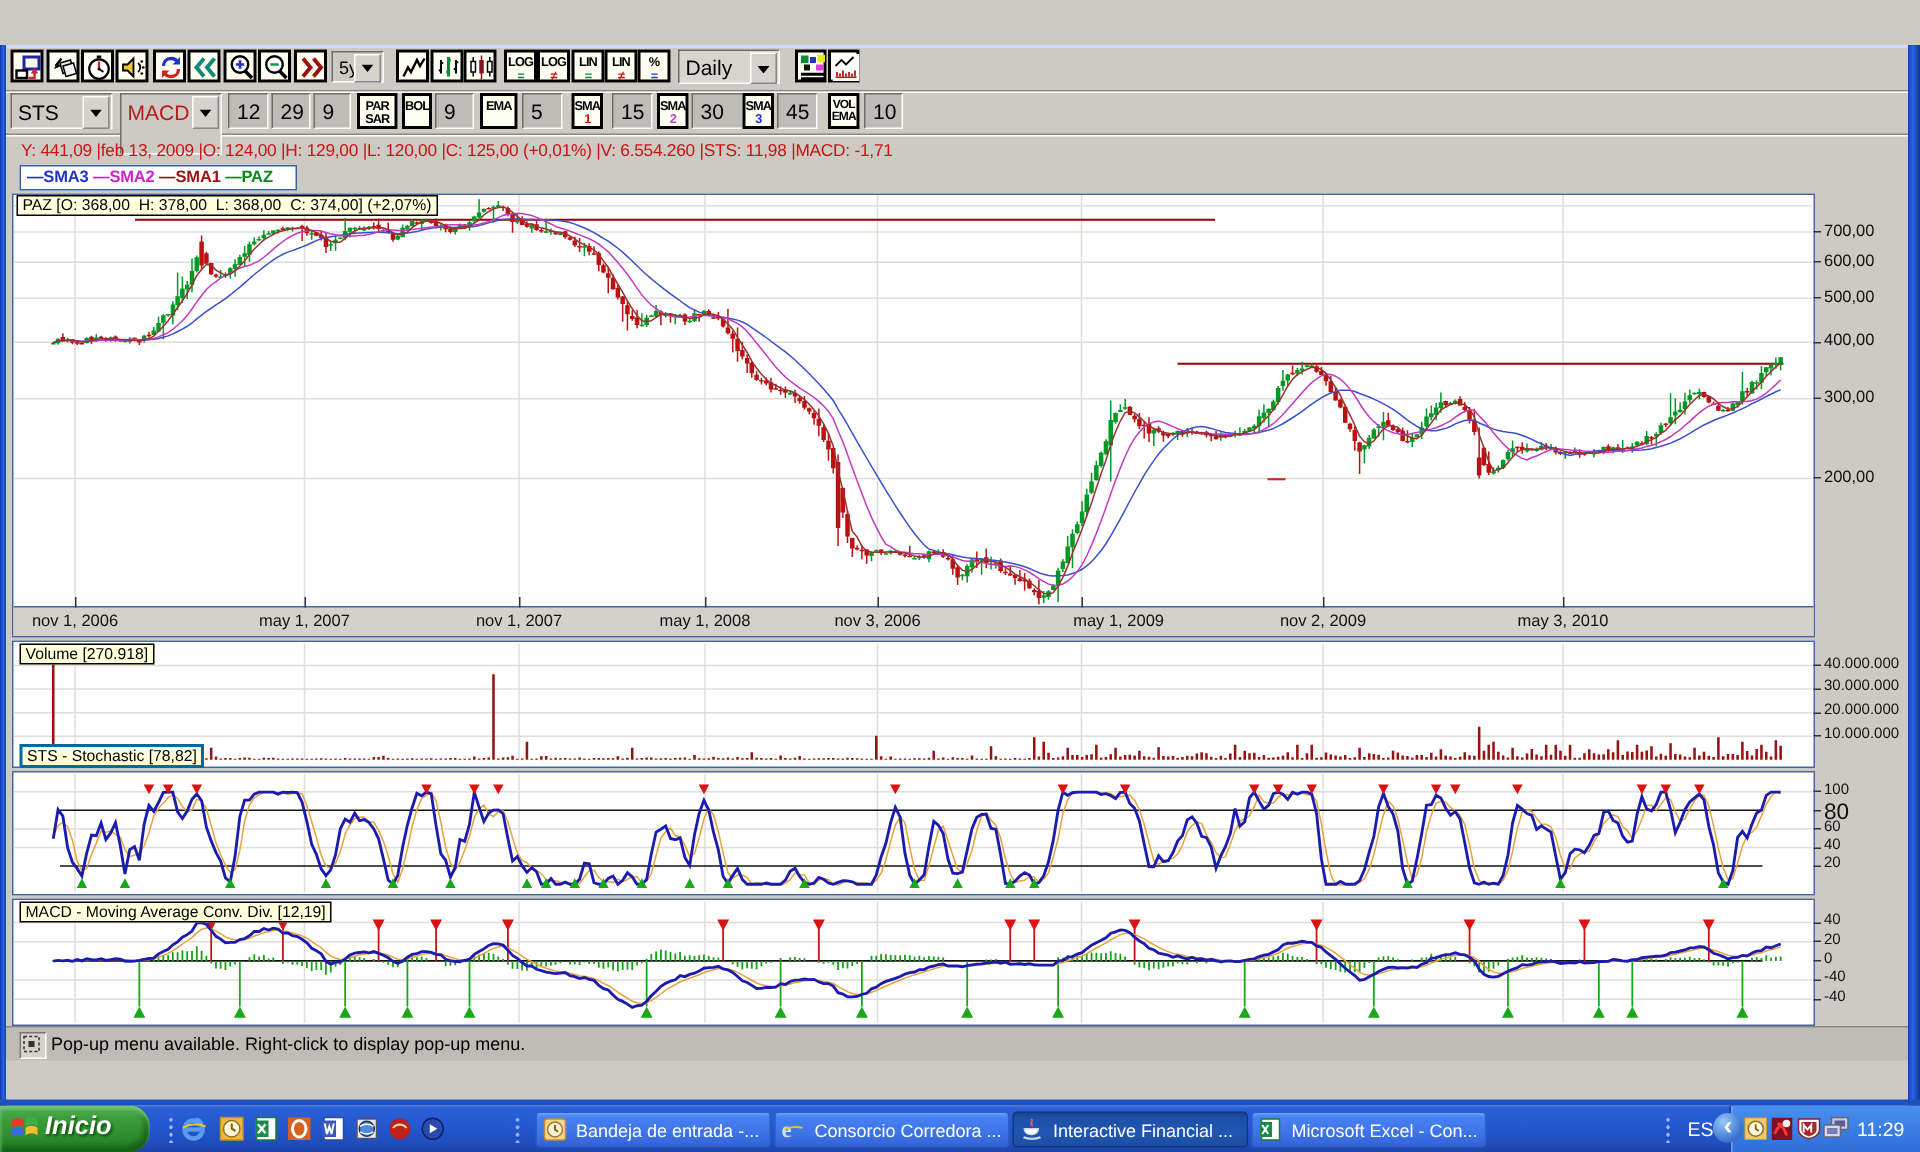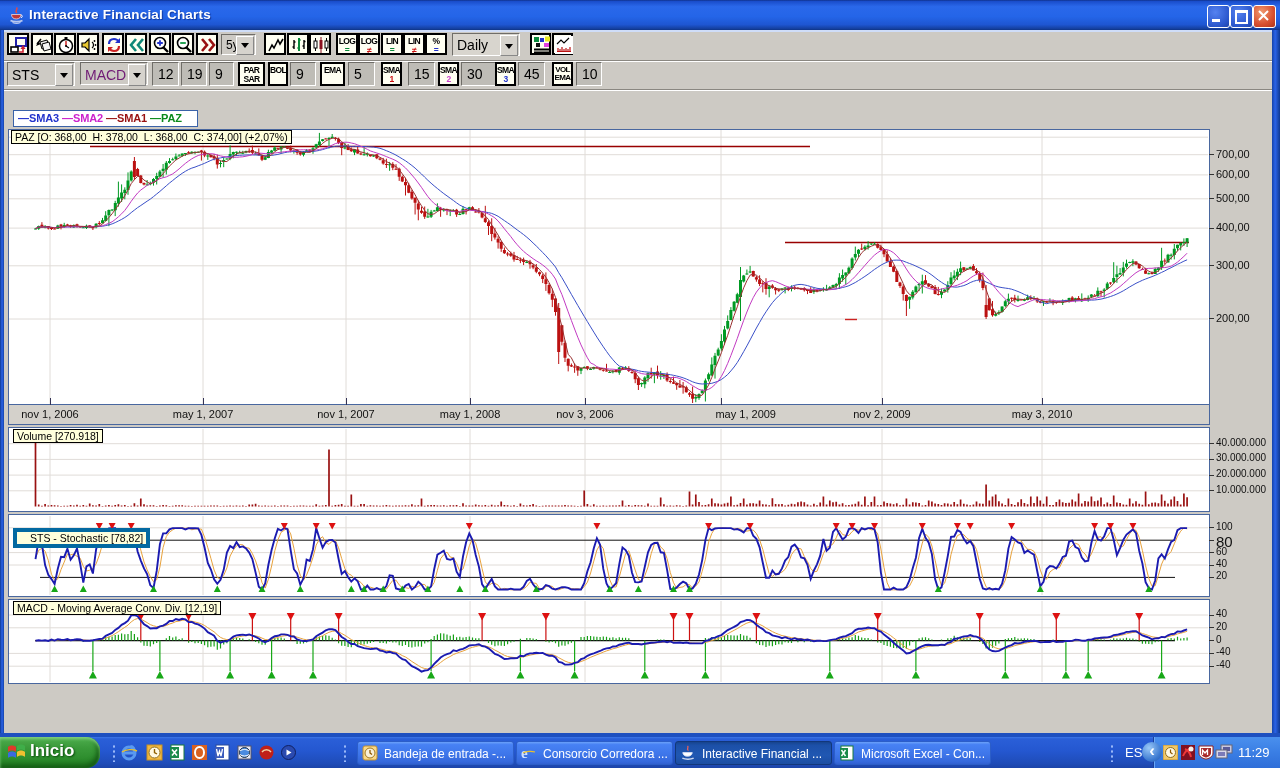--- a/index.html
+++ b/index.html
@@ -1,38 +1,17 @@
 <!DOCTYPE html>
 <html><head><meta charset="utf-8"><style>
 *{margin:0;padding:0}
 body{font-family:"Liberation Sans",sans-serif;}
 </style></head>
 <body>
 <div style="position:relative;width:1280px;height:768px;background:#cdcac4;overflow:hidden">
-<div style="position:absolute;left:0;top:0;width:1280px;height:30px;background:linear-gradient(180deg,#10328c 0%,#1a4ecc 5%,#2a68ea 22%,#2465e8 55%,#1e56d2 82%,#143f9e 96%,#0e3384 100%)">
-      <svg width="17" height="17" viewBox="0 0 17 17" style="position:absolute;left:8px;top:7px">
-        <path d="M8.5 0.5c2 2-2.5 3 .5 5.5" stroke="#e04848" stroke-width="1.5" fill="none"></path>
-        <path d="M3.5 7.5h9.5c0 2.5-1.5 4.5-4.7 4.5s-4.8-2-4.8-4.5z" fill="#c03838" stroke="#f0d8d8" stroke-width="0.8"></path>
-        <path d="M13 8c1.8 0 1.8 2.3 0 2.8" stroke="#e8e8f8" stroke-width="1" fill="none"></path>
-        <path d="M2.5 13.5c3 1.6 9 1.6 12 0" stroke="#b8c8f0" stroke-width="1.7" fill="none"></path>
-        <path d="M4.5 15.5c2.5 1 5.5 1 8 0" stroke="#b8c8f0" stroke-width="1.2" fill="none"></path>
-      </svg>
-      <div style="position:absolute;left:29px;top:7px;font-size:13.5px;font-weight:bold;color:#fff;text-shadow:1px 1px 1px #1038a0;letter-spacing:.2px">Interactive Financial Charts</div>
-      <div style="position:absolute;left:1207px;top:5px;width:21px;height:21px;border:1px solid #fff;border-radius:3px;background:radial-gradient(circle at 35% 30%,#5582f0,#2a56cc 70%,#1e44a8)">
-        <div style="position:absolute;left:4px;top:13px;width:8px;height:3px;background:#fff"></div>
-      </div>
-      <div style="position:absolute;left:1230px;top:5px;width:21px;height:21px;border:1px solid #fff;border-radius:3px;background:radial-gradient(circle at 35% 30%,#5582f0,#2a56cc 70%,#1e44a8)">
-        <div style="position:absolute;left:4px;top:4px;width:9px;height:9px;border:2px solid #fff;border-top-width:3px"></div>
-      </div>
-      <div style="position:absolute;left:1253px;top:5px;width:21px;height:21px;border:1px solid #fff;border-radius:3px;background:radial-gradient(circle at 35% 30%,#f09a70,#d85030 60%,#b03418)">
-        <svg width="11" height="11" style="position:absolute;left:4px;top:4px">
-          <path d="M1 1l9 9M10 1l-9 9" stroke="#fff" stroke-width="2"></path>
-        </svg>
-      </div>
-    </div>
 <div style="position:absolute;left:4px;top:30px;width:1268px;height:2px;background:#cfddf8"></div>
     <div style="position:absolute;left:4px;top:60px;width:1268px;height:1px;background:#8a8781"></div>
     <div style="position:absolute;left:4px;top:61px;width:1268px;height:1px;background:#fff"></div>
     <div style="position:absolute;left:4px;top:89px;width:1268px;height:1px;background:#8a8781"></div>
     <div style="position:absolute;left:4px;top:90px;width:1268px;height:1px;background:#fff"></div>
 <div style="position:absolute;left:7px;top:33px;width:22px;height:22px;background:#fffff2;border:2px solid #000;box-sizing:border-box;">
       <svg width="18" height="18" viewBox="0 0 18 18" style="position:absolute;left:1px;top:1px">
         <rect x="6" y="2" width="10" height="8" fill="none" stroke="#2222aa" stroke-width="2"></rect>
         <rect x="1" y="11" width="7" height="5" fill="#fff" stroke="#000" stroke-width="1.6"></rect>
         <path d="M9 16h4v-4" stroke="#cc2233" stroke-width="1.6" fill="none"></path>
@@ -154,42 +133,43 @@
         <path d="M3 15v-3M5 15v-2M7 15v-4M9 15v-2M11 15v-3M13 15v-2M15 15v-4" stroke="#bb1111" stroke-width="1.2"></path>
         <path d="M2 15.5h14" stroke="#bb1111"></path>
       </svg>
     </div>
 <div style="position:absolute;left:7px;top:62px;width:68px;height:24px;box-sizing:border-box;background:#cdcac4;border-top:1px solid #6f6d68;border-left:1px solid #6f6d68;border-right:1px solid #fff;border-bottom:1px solid #fff;font-size:14px;color:#000;">
       <div style="position:absolute;left:4px;top:4px">STS</div>
       <div style="position:absolute;right:1px;top:1px;width:16px;height:20px;background:#d6d3cd;border:1px solid #888;border-top-color:#fff;border-left-color:#fff;text-align:center;"><svg width="8" height="5" style="margin-top:6px">
           <path d="M0 0h8l-4 5z" fill="#000"></path>
         </svg></div>
     </div>
-    <div style="position:absolute;left:80px;top:62px;width:68px;height:23px;box-sizing:border-box;background:#cdcac4;border-top:1px solid #6f6d68;border-left:1px solid #6f6d68;border-right:1px solid #fff;border-bottom:1px solid #fff;font-size:14px;color:#701a75;">
+    <div style="position:absolute;left:80px;top:62px;width:68px;height:41px;box-sizing:border-box;background:#cdcac4;border-top:1px solid #6f6d68;border-left:1px solid #6f6d68;border-right:1px solid #fff;border-bottom:1px solid #fff;font-size:14px;color:#b91c1c;">
       <div style="position:absolute;left:4px;top:4px">MACD</div>
       <div style="position:absolute;right:1px;top:1px;width:16px;height:20px;background:#d6d3cd;border:1px solid #888;border-top-color:#fff;border-left-color:#fff;text-align:center;"><svg width="8" height="5" style="margin-top:6px">
           <path d="M0 0h8l-4 5z" fill="#000"></path>
         </svg></div>
     </div>
     <div style="position:absolute;left:152px;top:62px;width:27px;height:24px;box-sizing:border-box;background:#bebcb6;border-top:1px solid #6f6d68;border-left:1px solid #6f6d68;border-right:1px solid #fff;border-bottom:1px solid #fff;font-size:14px;color:#000;padding:3px 0 0 5px">12</div>
-    <div style="position:absolute;left:181px;top:62px;width:26px;height:24px;box-sizing:border-box;background:#bebcb6;border-top:1px solid #6f6d68;border-left:1px solid #6f6d68;border-right:1px solid #fff;border-bottom:1px solid #fff;font-size:14px;color:#000;padding:3px 0 0 5px">19</div>
+    <div style="position:absolute;left:181px;top:62px;width:26px;height:24px;box-sizing:border-box;background:#bebcb6;border-top:1px solid #6f6d68;border-left:1px solid #6f6d68;border-right:1px solid #fff;border-bottom:1px solid #fff;font-size:14px;color:#000;padding:3px 0 0 5px">29</div>
     <div style="position:absolute;left:209px;top:62px;width:25px;height:24px;box-sizing:border-box;background:#bebcb6;border-top:1px solid #6f6d68;border-left:1px solid #6f6d68;border-right:1px solid #fff;border-bottom:1px solid #fff;font-size:14px;color:#000;padding:3px 0 0 5px">9</div>
     <div style="position:absolute;left:238px;top:62px;width:27px;height:24px;box-sizing:border-box;background:#fffff2;border:2px solid #000;text-align:center;font-weight:bold;font-size:8.5px;line-height:8.5px;color:#000;padding-top:2px;letter-spacing:-.6px">PAR<br><span style="color:#000">SAR</span></div>
     <div style="position:absolute;left:268px;top:62px;width:20px;height:24px;box-sizing:border-box;background:#fffff2;border:2px solid #000;text-align:left;font-weight:bold;font-size:8.5px;line-height:8.5px;color:#000;padding-top:2px;letter-spacing:-.6px">BOL<br><span style="color:#000"></span></div>
     <div style="position:absolute;left:290px;top:62px;width:26px;height:24px;box-sizing:border-box;background:#bebcb6;border-top:1px solid #6f6d68;border-left:1px solid #6f6d68;border-right:1px solid #fff;border-bottom:1px solid #fff;font-size:14px;color:#000;padding:3px 0 0 5px">9</div>
     <div style="position:absolute;left:320px;top:62px;width:25px;height:24px;box-sizing:border-box;background:#fffff2;border:2px solid #000;text-align:center;font-weight:bold;font-size:8.5px;line-height:8.5px;color:#000;padding-top:2px;letter-spacing:-.6px">EMA<br><span style="color:#000"></span></div>
     <div style="position:absolute;left:348px;top:62px;width:27px;height:24px;box-sizing:border-box;background:#bebcb6;border-top:1px solid #6f6d68;border-left:1px solid #6f6d68;border-right:1px solid #fff;border-bottom:1px solid #fff;font-size:14px;color:#000;padding:3px 0 0 5px">5</div>
     <div style="position:absolute;left:381px;top:62px;width:21px;height:24px;box-sizing:border-box;background:#fffff2;border:2px solid #000;text-align:center;font-weight:bold;font-size:8.5px;line-height:8.5px;color:#000;padding-top:2px;letter-spacing:-.6px">SMA<br><span style="color:#cc1111">1</span></div>
     <div style="position:absolute;left:408px;top:62px;width:27px;height:24px;box-sizing:border-box;background:#bebcb6;border-top:1px solid #6f6d68;border-left:1px solid #6f6d68;border-right:1px solid #fff;border-bottom:1px solid #fff;font-size:14px;color:#000;padding:3px 0 0 5px">15</div>
     <div style="position:absolute;left:438px;top:62px;width:21px;height:24px;box-sizing:border-box;background:#fffff2;border:2px solid #000;text-align:center;font-weight:bold;font-size:8.5px;line-height:8.5px;color:#000;padding-top:2px;letter-spacing:-.6px">SMA<br><span style="color:#cc44cc">2</span></div>
     <div style="position:absolute;left:461px;top:62px;width:38px;height:24px;box-sizing:border-box;background:#bebcb6;border-top:1px solid #6f6d68;border-left:1px solid #6f6d68;border-right:1px solid #fff;border-bottom:1px solid #fff;font-size:14px;color:#000;padding:3px 0 0 5px">30</div>
     <div style="position:absolute;left:495px;top:62px;width:21px;height:24px;box-sizing:border-box;background:#fffff2;border:2px solid #000;text-align:center;font-weight:bold;font-size:8.5px;line-height:8.5px;color:#000;padding-top:2px;letter-spacing:-.6px">SMA<br><span style="color:#2233cc">3</span></div>
     <div style="position:absolute;left:518px;top:62px;width:27px;height:24px;box-sizing:border-box;background:#bebcb6;border-top:1px solid #6f6d68;border-left:1px solid #6f6d68;border-right:1px solid #fff;border-bottom:1px solid #fff;font-size:14px;color:#000;padding:3px 0 0 5px">45</div>
     <div style="position:absolute;left:552px;top:62px;width:21px;height:24px;box-sizing:border-box;background:#fffff2;border:2px solid #000;text-align:center;font-weight:bold;font-size:8px;line-height:8px;color:#000;padding-top:2px;letter-spacing:-.6px">VOL<br><span style="color:#000">EMA</span></div>
     <div style="position:absolute;left:576px;top:62px;width:26px;height:24px;box-sizing:border-box;background:#bebcb6;border-top:1px solid #6f6d68;border-left:1px solid #6f6d68;border-right:1px solid #fff;border-bottom:1px solid #fff;font-size:14px;color:#000;padding:3px 0 0 5px">10</div>
+<div style="position:absolute;left:14px;top:95px;font-size:11.5px;letter-spacing:-.15px;color:#cc1111">Y: 441,09 |feb 13, 2009 |O: 124,00 |H: 129,00 |L: 120,00 |C: 125,00 (+0,01%) |V: 6.554.260 |STS: 11,98 |MACD: -1,71</div>
 <div style="position:absolute;left:13px;top:110px;width:185px;height:17px;background:#fff;border:1px solid #3a62a8;font-size:11px;font-weight:bold;box-sizing:border-box;padding:0 0 0 4px;line-height:15px;white-space:nowrap;letter-spacing:-.1px"><span style="color:#2233cc">—SMA3</span> <span style="color:#cc22cc">—SMA2</span> <span style="color:#991111">—SMA1</span> <span style="color:#0a8a1a">—PAZ</span></div>
 <div style="position:absolute;left:8px;top:129px;width:1202px;height:296px;border:1px solid #49679f;box-sizing:border-box;background:#fff"></div>
     <div style="position:absolute;left:9px;top:404px;width:1200px;height:19px;background:#d4d1cb;border-top:1px solid #49679f"></div>
     <div style="position:absolute;left:8px;top:427px;width:1202px;height:85px;border:1px solid #49679f;box-sizing:border-box;background:#fff"></div>
     <div style="position:absolute;left:8px;top:514px;width:1202px;height:83px;border:1px solid #49679f;box-sizing:border-box;background:#fff"></div>
     <div style="position:absolute;left:8px;top:599px;width:1202px;height:85px;border:1px solid #49679f;box-sizing:border-box;background:#fff"></div>
 <svg style="position:absolute;left:9px;top:130px" width="1199" height="274" viewBox="9 130 1199 274">
       <line x1="9" x2="1208" y1="137.2" y2="137.2" stroke="#e0dcd8" stroke-width="1"></line>
       <line x1="9" x2="1208" y1="154.7" y2="154.7" stroke="#e0dcd8" stroke-width="1"></line>
       <line x1="9" x2="1208" y1="174.9" y2="174.9" stroke="#e0dcd8" stroke-width="1"></line>
@@ -323,31 +303,38 @@
     <div style="position:absolute;left:1209px;top:627.32px;width:5px;height:1px;background:#333"></div>
     <div style="position:absolute;left:1216px;top:620.82px;font-size:10px;color:#111">20</div>
     <div style="position:absolute;left:1209px;top:640.1px;width:5px;height:1px;background:#333"></div>
     <div style="position:absolute;left:1216px;top:633.6px;font-size:10px;color:#111">0</div>
     <div style="position:absolute;left:1209px;top:652.88px;width:5px;height:1px;background:#333"></div>
     <div style="position:absolute;left:1216px;top:646.38px;font-size:10px;color:#111">-40</div>
     <div style="position:absolute;left:1209px;top:665.6600000000001px;width:5px;height:1px;background:#333"></div>
     <div style="position:absolute;left:1216px;top:659.1600000000001px;font-size:10px;color:#111">-40</div>
 <div style="position:absolute;left:11px;top:130px;background:#ffffdc;border:1px solid #000;font-size:10.5px;line-height:12px;color:#000;padding:0px 3px 0px 3px;white-space:nowrap">PAZ [O: 368,00&nbsp; H: 378,00&nbsp; L: 368,00&nbsp; C: 374,00] (+2,07%)</div>
     <div style="position:absolute;left:13px;top:429px;background:#ffffdc;border:1px solid #000;font-size:10.5px;line-height:12px;color:#000;padding:0px 3px 0px 3px;white-space:nowrap">Volume [270.918]</div>
-    <div style="position:absolute;left:13px;top:528px;background:#ffffdc;border:4px solid #0369a1;font-size:10.5px;line-height:12px;color:#000;padding:0px 3px 0px 13px;white-space:nowrap">STS - Stochastic [78,82]</div>
+    <div style="position:absolute;left:13px;top:496px;background:#ffffdc;border:2px solid #0369a1;font-size:10.5px;line-height:12px;color:#000;padding:0px 3px 0px 3px;white-space:nowrap">STS - Stochastic [78,82]</div>
     <div style="position:absolute;left:13px;top:601px;background:#ffffdc;border:1px solid #000;font-size:10.5px;line-height:12px;color:#000;padding:0px 3px 0px 3px;white-space:nowrap">MACD - Moving Average Conv. Div. [12,19]</div>
+<div style="position:absolute;left:4px;top:684px;width:1268px;height:22px;background:#bfbcb6;border-top:1px solid #8a8781">
+      <div style="position:absolute;left:9px;top:3px;width:16px;height:16px;background:#d6d3cd;border:1px solid #777;border-bottom-color:#fff;border-right-color:#fff"><svg width="12" height="12" style="margin:1px">
+          <rect x="1" y="1" width="10" height="10" fill="none" stroke="#333" stroke-dasharray="2 1.5"></rect>
+          <rect x="4" y="4" width="4" height="4" fill="#333"></rect>
+        </svg></div>
+      <div style="position:absolute;left:30px;top:4px;font-size:12px;color:#000">Pop-up menu available. Right-click to display pop-up menu.</div>
+    </div>
 <div style="position:absolute;left:0;top:737px;width:1280px;height:31px;background:linear-gradient(180deg,#3e78e8 0%,#2a5fd8 6%,#2457d0 45%,#1f4cb8 85%,#1c44a8 100%)">
       <div style="position:absolute;left:0;top:0;width:100px;height:31px;border-radius:0 14px 14px 0;background:linear-gradient(180deg,#4fae4f 0%,#3a9a3a 35%,#2f8f2f 65%,#1f7a1f 100%);box-shadow:inset 0 2px 3px #7fd07f,inset -3px -3px 5px #145a14">
         <svg width="20" height="20" style="position:absolute;left:7px;top:5px" viewBox="0 0 20 20">
           <path d="M1 5c2-2 6-2 8 0v5c-2-2-6-2-8 0z" fill="#e03a2a"></path>
           <path d="M10 4c2-2 6-2 8 0v5c-2-2-6-2-8 0z" fill="#3fae49"></path>
           <path d="M1 11c2-2 6-2 8 0v5c-2-2-6-2-8 0z" fill="#3a6ae0"></path>
           <path d="M10 10c2-2 6-2 8 0v5c-2-2-6-2-8 0z" fill="#f0c030"></path>
         </svg>
-        <div style="position:absolute;left:30px;top:4px;font-size:17px;font-weight:bold;color:#fff;text-shadow:1px 1px 2px #0a4a0a">Inicio</div>
+        <div style="position:absolute;left:30px;top:4px;font-size:17px;font-weight:bold;font-style:italic;color:#fff;text-shadow:1px 1px 2px #0a4a0a">Inicio</div>
       </div>
       <div style="position:absolute;left:112px;top:7px;width:4px;height:18px;background-image:radial-gradient(circle,#9ab8f8 1px,transparent 1.3px);background-size:4px 5px"></div>
       <svg width="17" height="17" viewBox="0 0 17 17" style="position:absolute;left:121px;top:7px">
         <circle cx="8" cy="9" r="6" fill="none" stroke="#5a9af0" stroke-width="3"></circle>
         <path d="M2.5 9h11" stroke="#5a9af0" stroke-width="3"></path>
         <path d="M13.5 9c1-4-1-7-4-7" stroke="#5a9af0" stroke-width="2" fill="none"></path>
         <path d="M1 8c4-3 11-3 15-1" stroke="#e8c030" stroke-width="1.4" fill="none"></path>
       </svg>
       <svg width="17" height="17" viewBox="0 0 17 17" style="position:absolute;left:146px;top:7px">
         <rect x="1" y="1" width="15" height="15" fill="#f0b840" stroke="#c89020"></rect>

